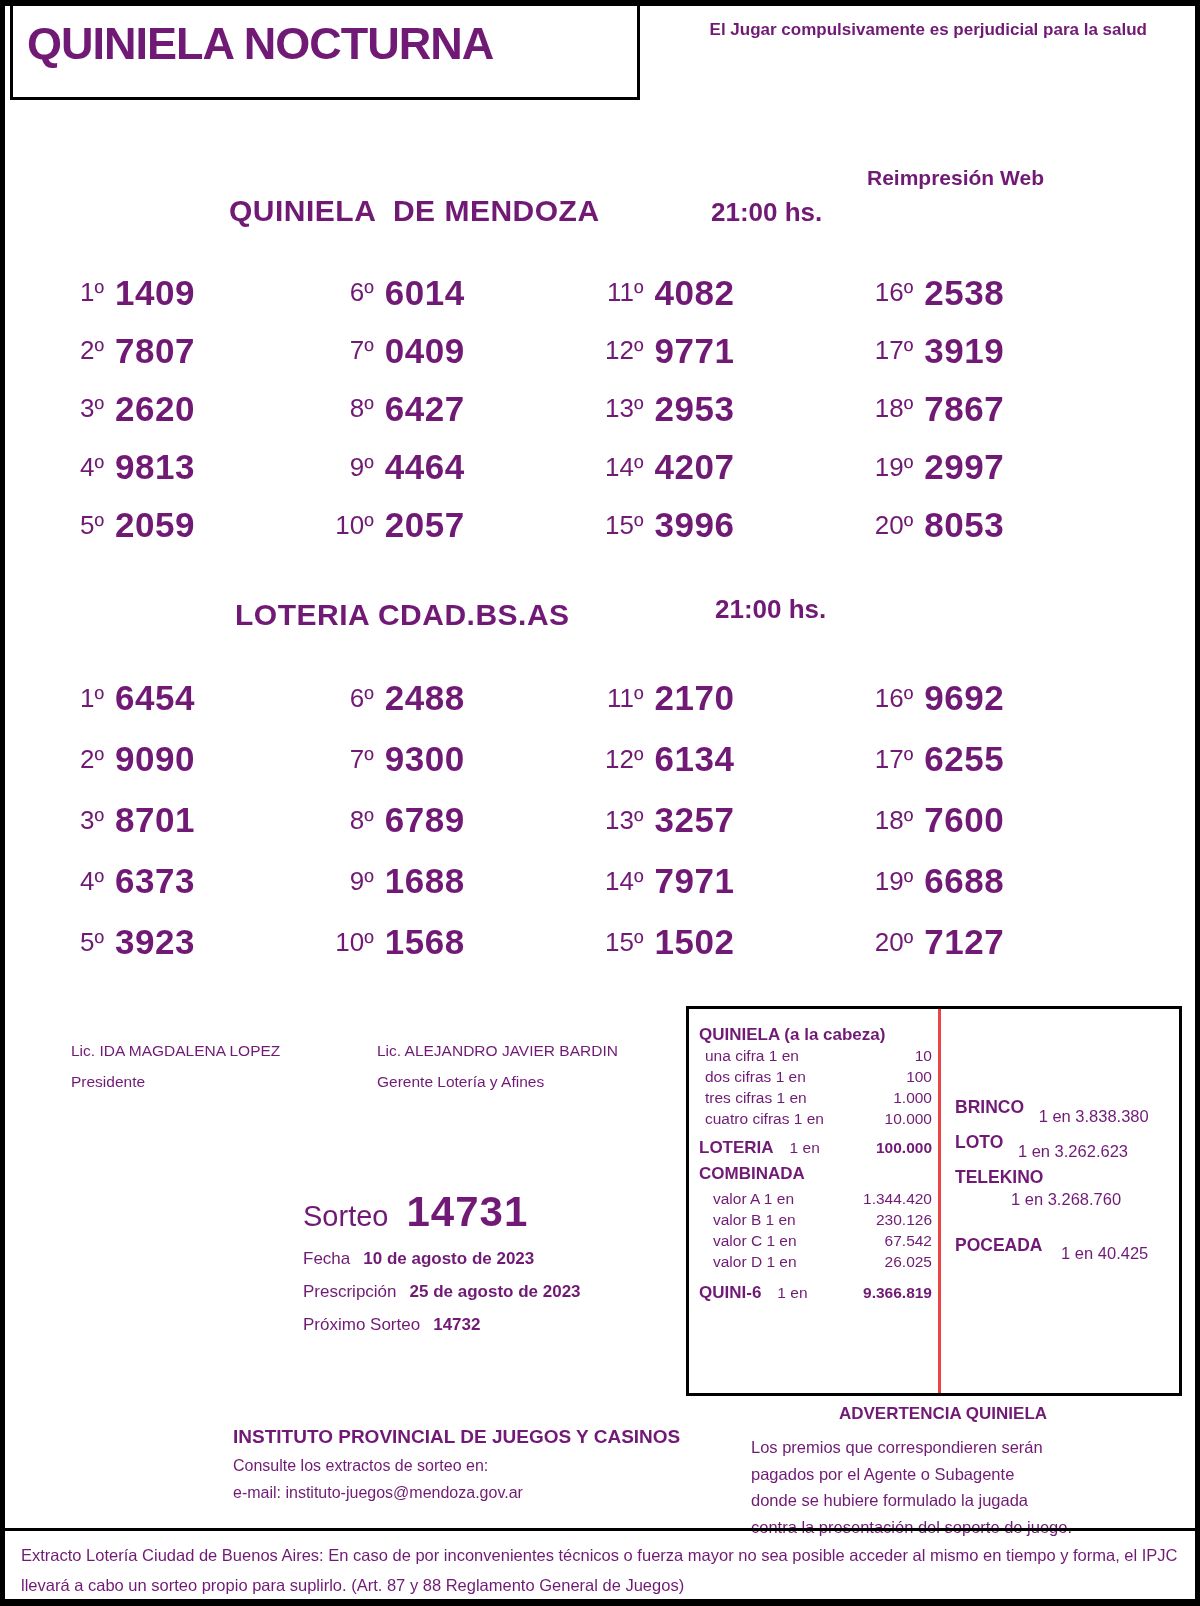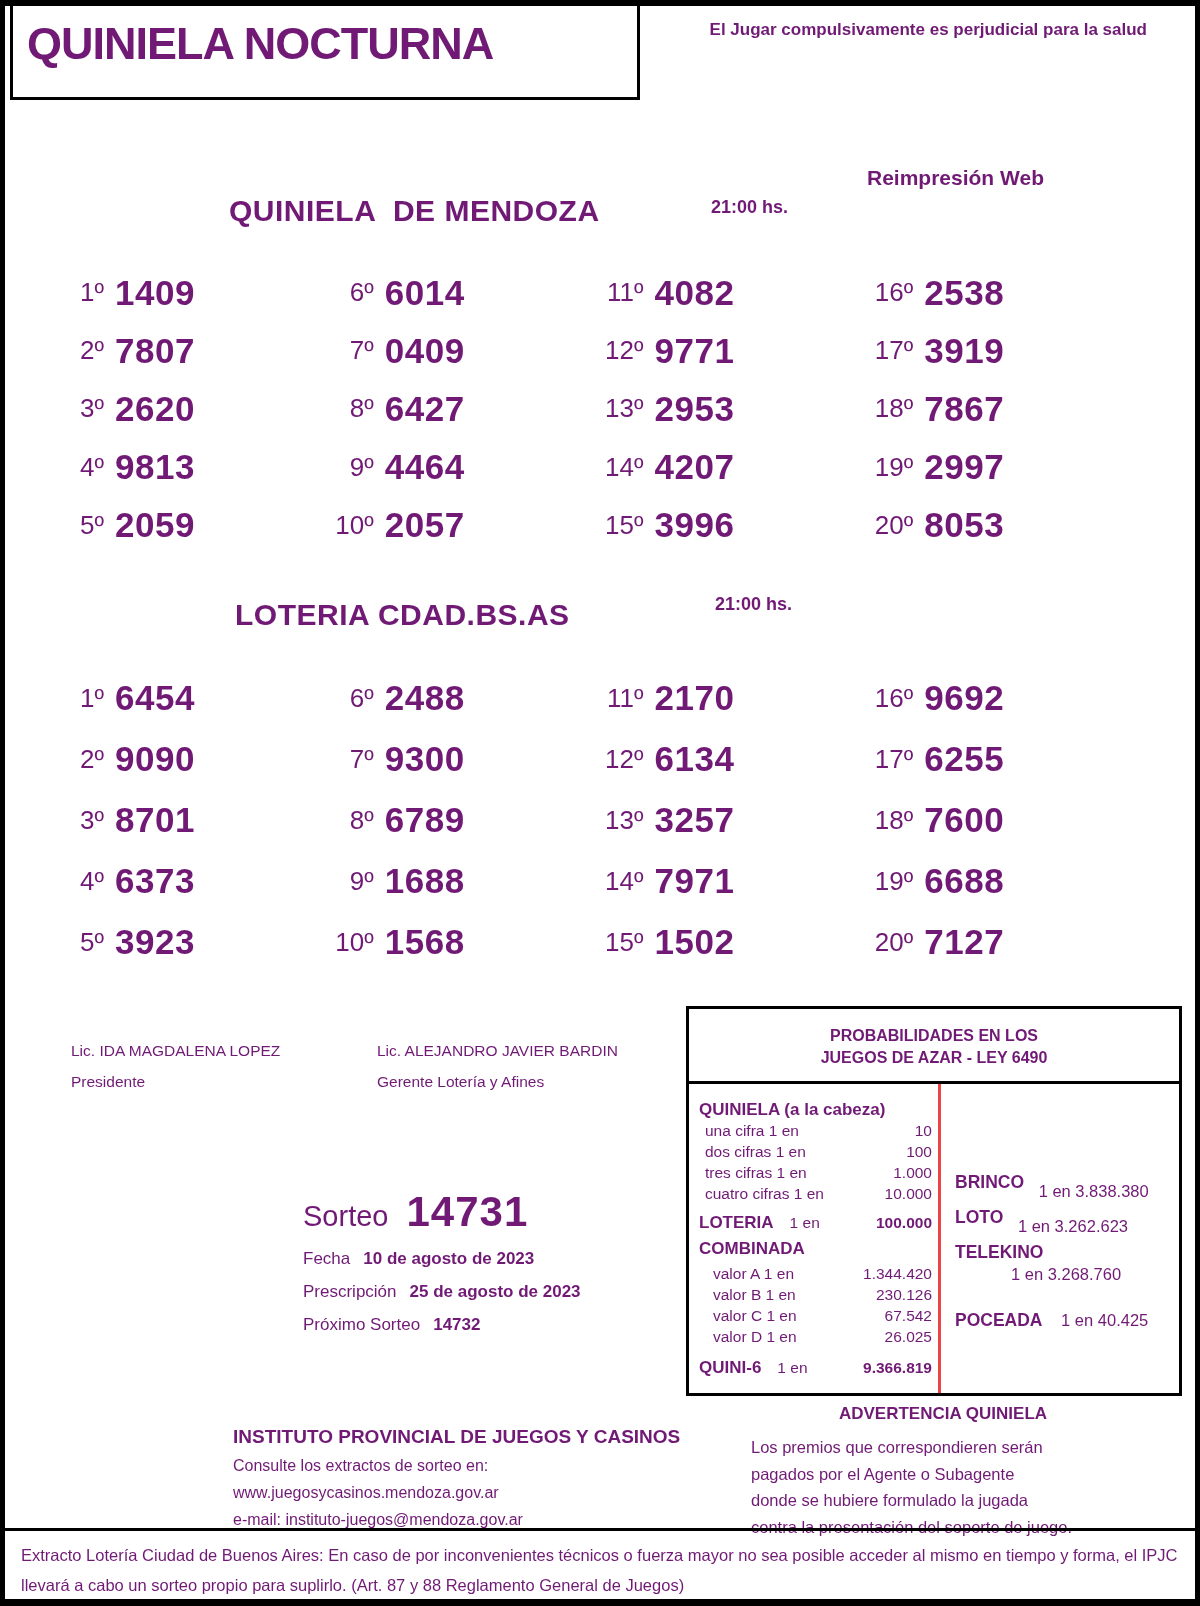--- a/index.html
+++ b/index.html
@@ -10,21 +10,21 @@
     font-family:"Liberation Sans","DejaVu Sans",sans-serif; color:#701a75;
   }
   
   .title-box { position:absolute; left:5px; top:0; width:630px; height:94px;
     border:3px solid #000; border-top:none; box-sizing:border-box; }
   .doc-title { font-size:45px; font-weight:bold; letter-spacing:-1px; padding:12px 0 0 14px; white-space:nowrap; }
   .health { position:absolute; top:14px; right:48px; font-size:17px; font-weight:bold; }
   .reprint { position:absolute; left:862px; top:160px; font-size:21px; font-weight:bold; }
 
   .draw-name { position:absolute; font-size:30px; font-weight:bold; white-space:pre; letter-spacing:0.5px; }
-  .draw-time { position:absolute; font-size:18px; font-weight:bold; }
+  .draw-time { position:absolute; font-size:26px; font-weight:bold; }
   .name1 { left:224px; top:188px; } .time1 { left:706px; top:191px; }
   .name2 { left:230px; top:592px; } .time2 { left:710px; top:588px; }
 
   
   .grid { position:absolute; left:37px; width:1070px; display:grid;
     grid-auto-flow:column; grid-template-rows:repeat(5,1fr); grid-template-columns:repeat(4,1fr);gap:9px; }
   .grid1 { top:262px; height:282px; }
   .grid2 { top:666px; height:296px; }
   .cell { display:flex; align-items:center; }
   .pos { width:62px; text-align:right; font-size:26px; }
@@ -53,21 +53,21 @@
   .comb-head { font-weight:bold; font-size:17px; margin-top:6px; }
   .valor-rows { margin-top:4px; }
   .valor-rows .p-row { padding-left:14px; }
   .prob-right { flex:1; padding:0 22px 6px 14px; font-size:16.5px; }
   .game { margin-top:14px; white-space:nowrap; }
   .game.first { margin-top:88px; }
   .gname { font-weight:bold; font-size:17.5px; }
   .godds { position:relative; top:9px; margin-left:10px; }
   .game.stack .godds { display:block; top:0; margin-left:56px; margin-top:2px; }
   .game.flat { margin-top:26px; }
-  .game.flat .godds { top:0; margin-left:14px; }
+  .game.flat .godds { top:8px; margin-left:14px; }
 
   
   .sorteo { position:absolute; left:298px; top:1182px; }
   .sorteo-line { display:flex; align-items:baseline; }
   .sorteo-lbl { font-size:29px; }
   .sorteo-num { font-size:42px; font-weight:bold; margin-left:18px; letter-spacing:1px; }
   .info-rows { margin-top:12px; font-size:17px; }
   .info-row { margin-top:13px; }
   .info-row .i-val { font-weight:bold; margin-left:13px; }
 
@@ -311,24 +311,20 @@
   <div class="official off1">
     <div class="o-name">Lic. IDA MAGDALENA LOPEZ</div>
     <div class="o-role">Presidente</div>
   </div>
   <div class="official off2">
     <div class="o-name">Lic. ALEJANDRO JAVIER BARDIN</div>
     <div class="o-role">Gerente Lotería y Afines</div>
   </div>
 
   <div class="prob">
-    <div class="prob-head">
-      <div>PROBABILIDADES EN LOS</div>
-      <div>JUEGOS DE AZAR - LEY 6490</div>
-    </div>
     <div class="prob-body">
       <div class="prob-left">
         <div class="q-head">QUINIELA (a la cabeza)</div>
         <div>
 
             <div class="p-row">
               <span class="p-lbl">una cifra  1 en</span>
               <span class="p-val">10</span>
             </div>
 
@@ -419,21 +415,20 @@
 
         <div class="info-row">
           <span class="i-lbl">Próximo Sorteo</span><span class="i-val">14732</span>
         </div>
       </div>
   </div>
 
   <div class="institute">
     <div class="inst-name">INSTITUTO PROVINCIAL DE JUEGOS Y CASINOS</div>
     <div class="inst-line">Consulte los extractos de sorteo en:</div>
-    <div class="inst-line">www.juegosycasinos.mendoza.gov.ar</div>
     <div class="inst-line">e-mail:  instituto-juegos@mendoza.gov.ar</div>
   </div>
 
   <div class="advert">
     <div class="adv-title">ADVERTENCIA QUINIELA</div>
     <div>
 
         <div class="adv-line">Los premios que correspondieren serán</div>
 
         <div class="adv-line">pagados por el Agente o Subagente</div>

